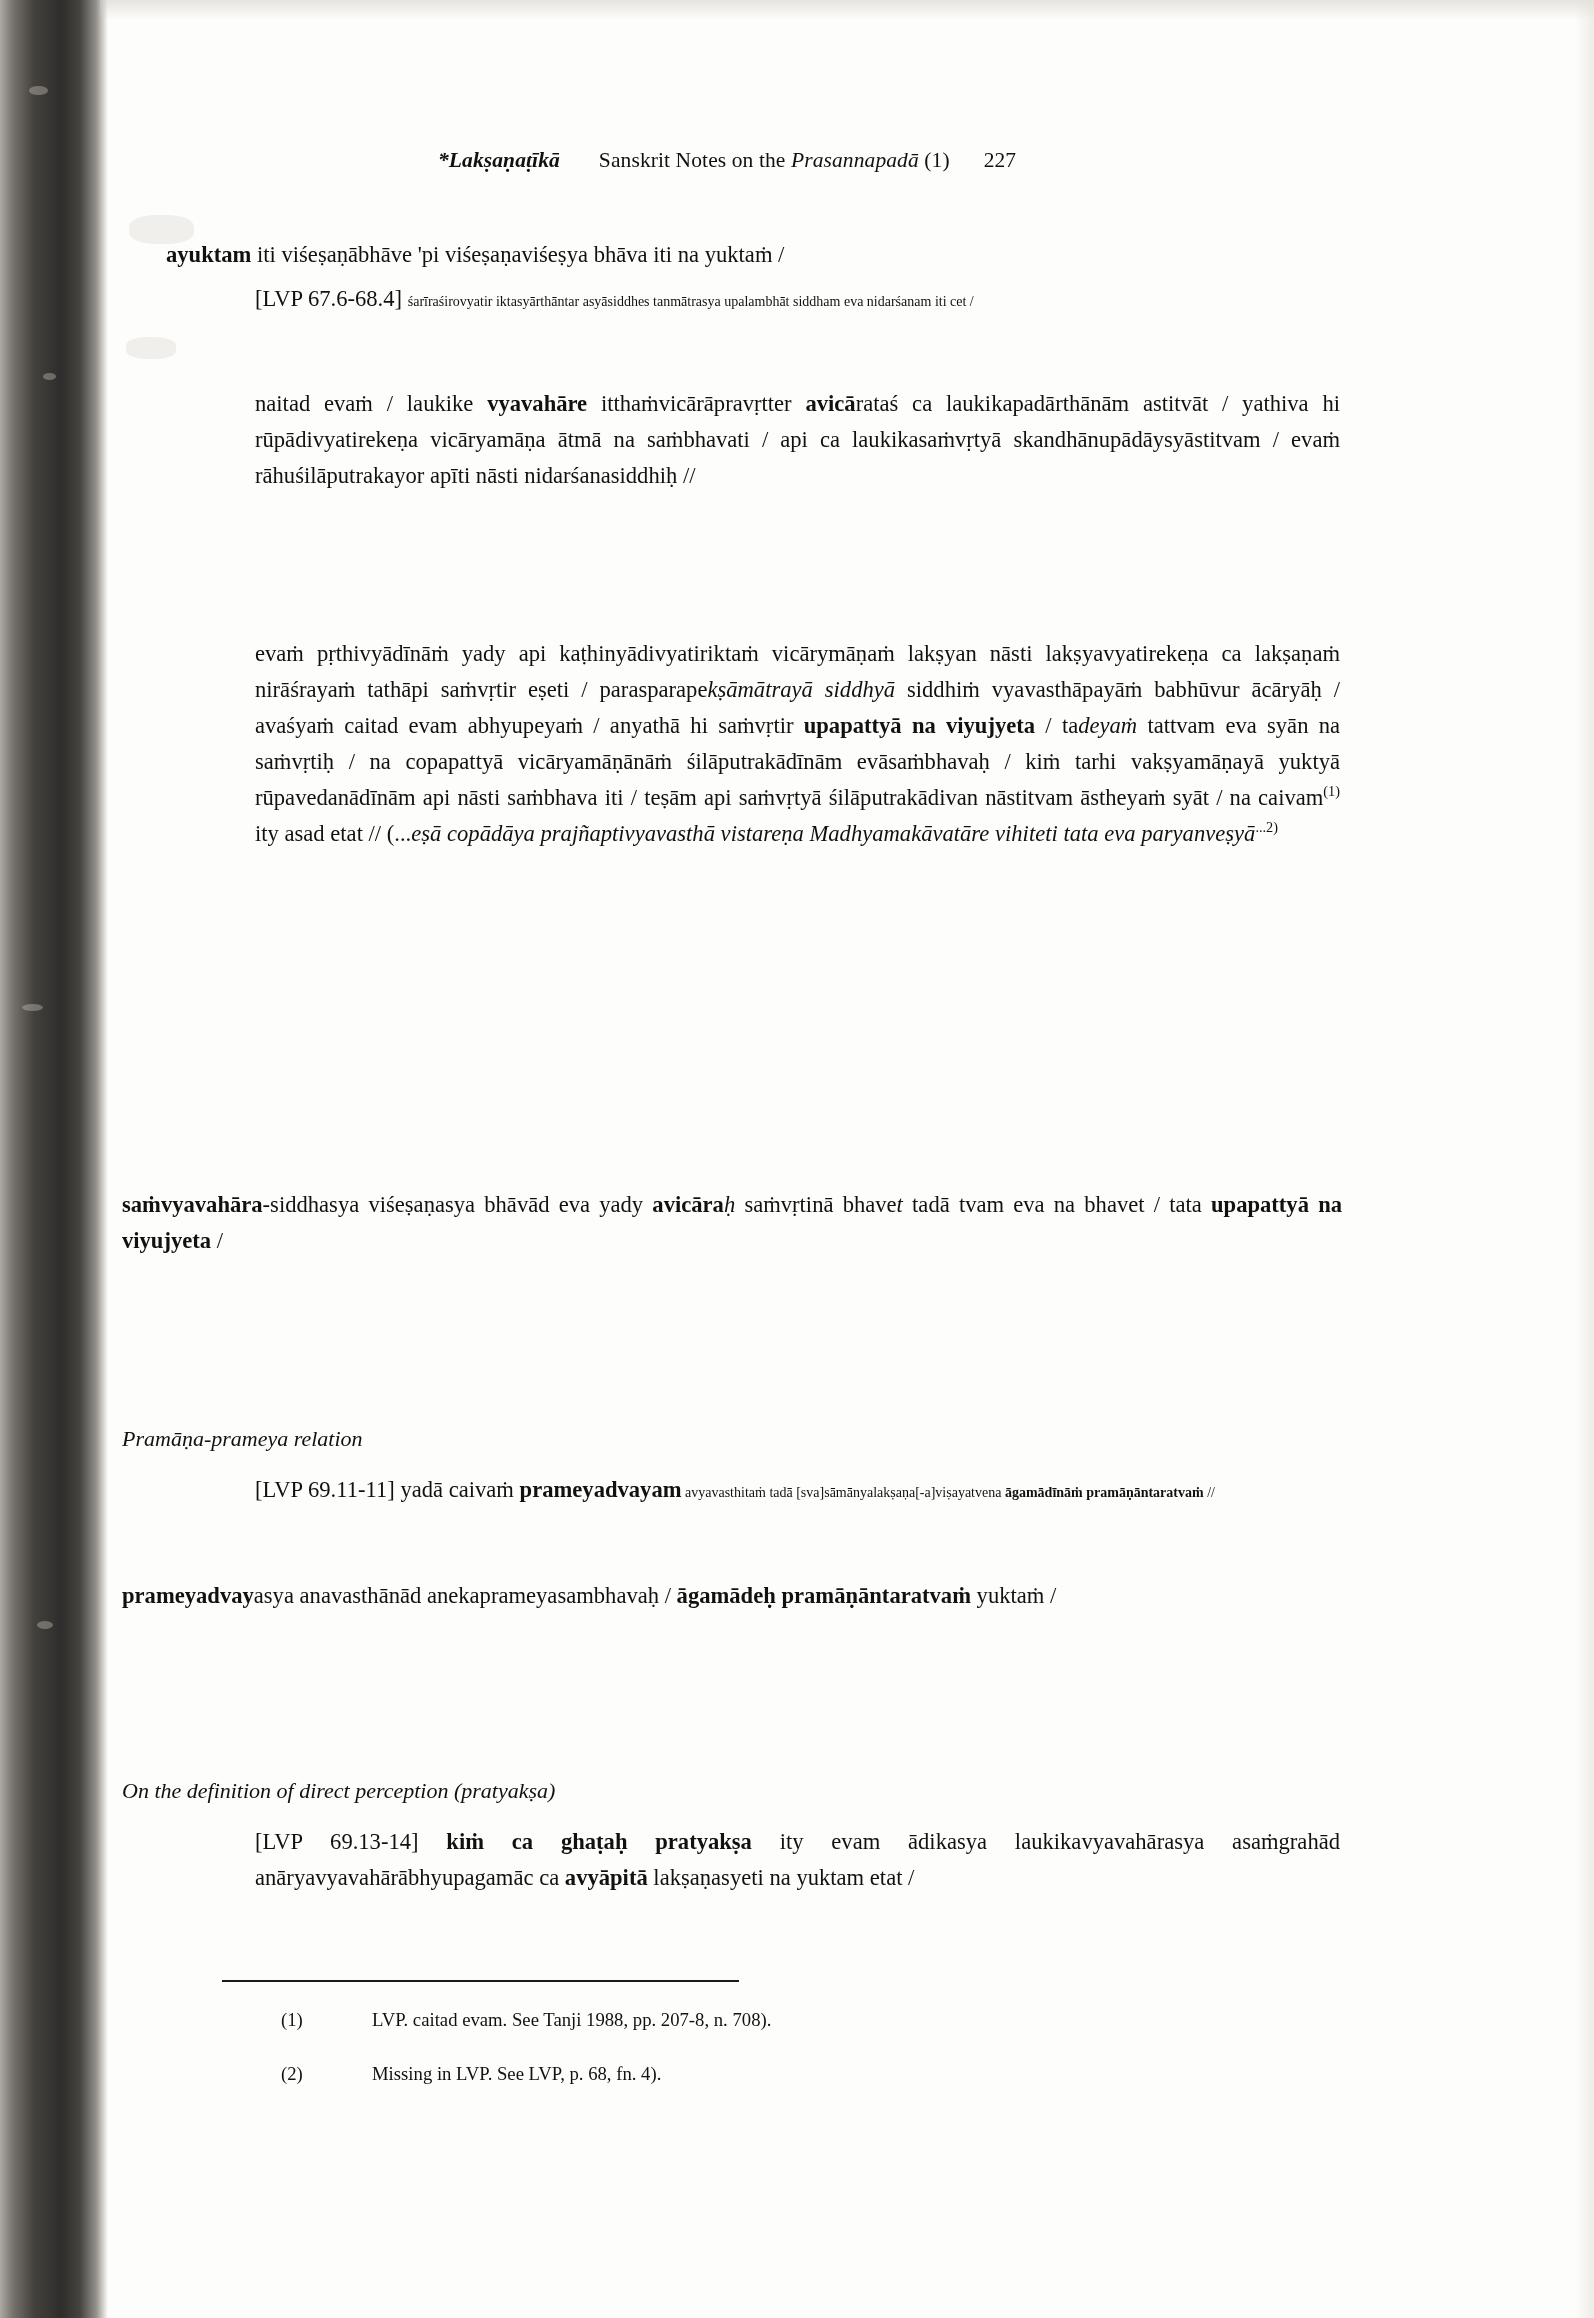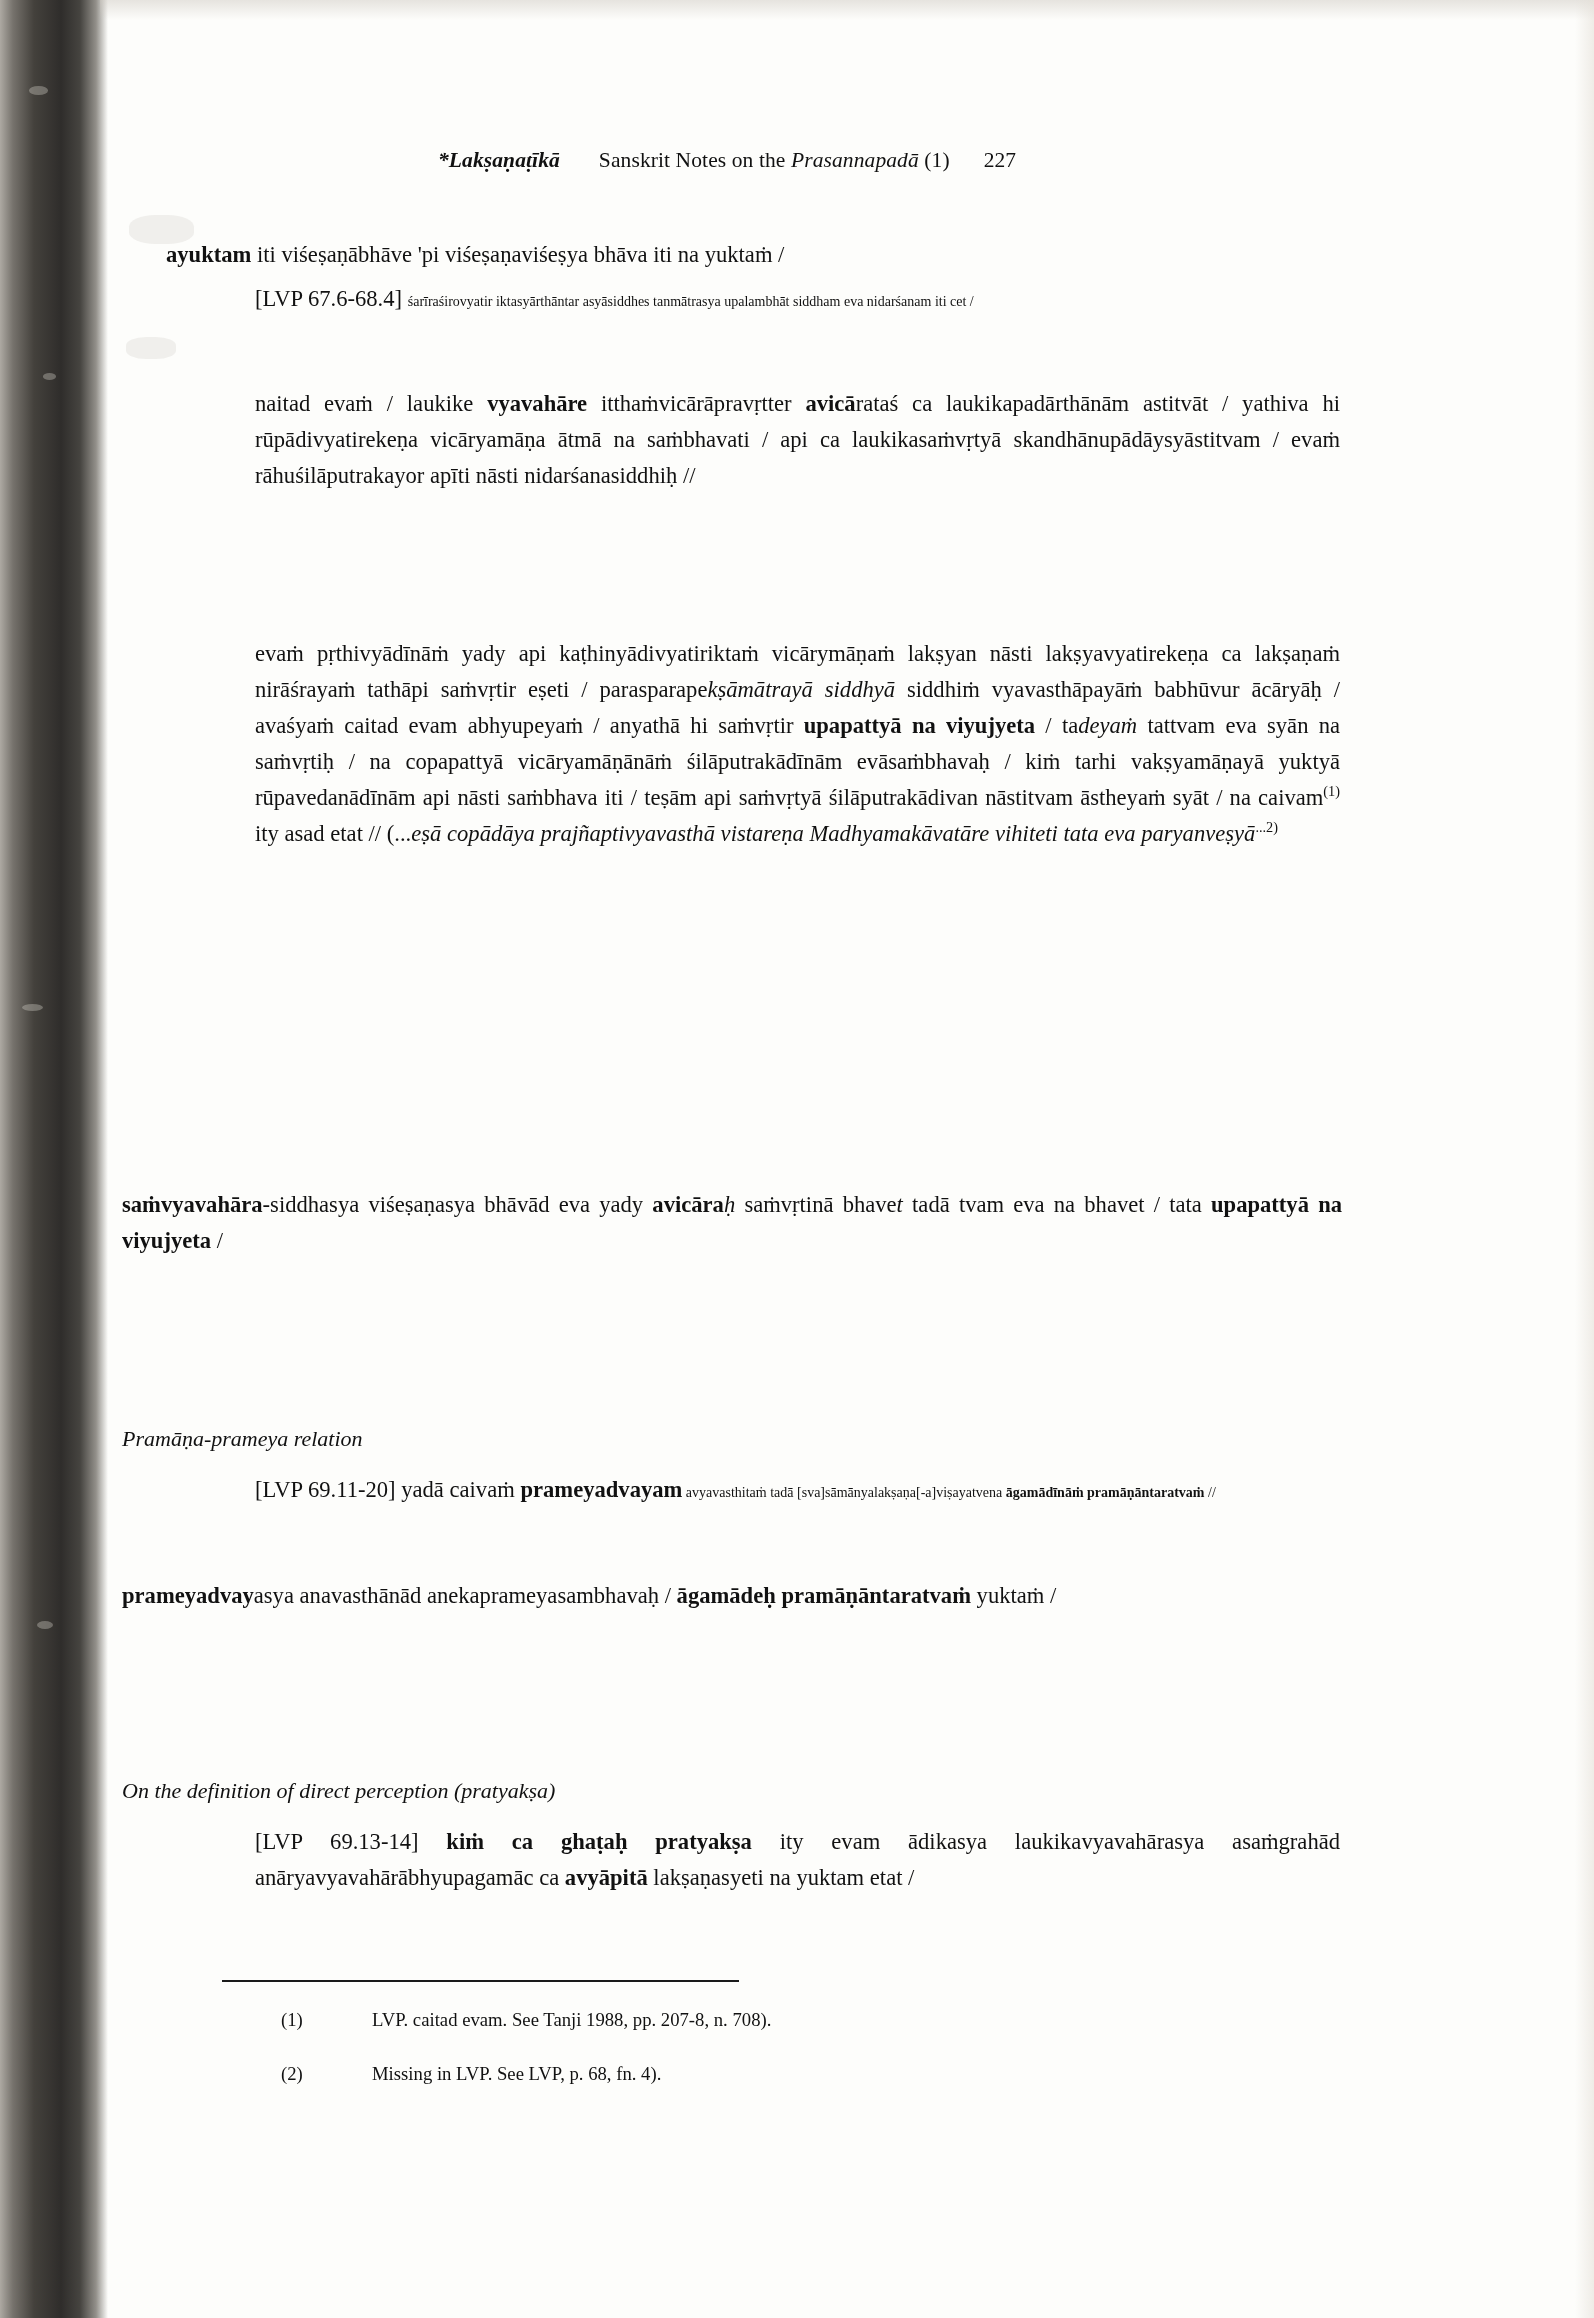--- a/index.html
+++ b/index.html
@@ -160,21 +160,21 @@
       <span>evaṁ pṛthivyādīnāṁ yady api kaṭhinyādivyatiriktaṁ vicārymāṇaṁ lakṣyan nāsti lakṣyavyatirekeṇa ca lakṣaṇaṁ nirāśrayaṁ tathāpi saṁvṛtir eṣeti / parasparape</span><span class="i">kṣāmātrayā siddhyā</span><span> siddhiṁ vyavasthāpayāṁ babhūvur ācāryāḥ / avaśyaṁ caitad evam abhyupeyaṁ / anyathā hi saṁvṛtir </span><span class="b">upapattyā na viyujyeta</span><span> / ta</span><span class="i">deyaṁ</span><span> tattvam eva syān na saṁvṛtiḥ / na copapattyā vicāryamāṇānāṁ śilāputrakādīnām evāsaṁbhavaḥ / kiṁ tarhi vakṣyamāṇayā yuktyā rūpavedanādīnām api nāsti saṁbhava iti / teṣām api saṁvṛtyā śilāputrakādivan nāstitvam āstheyaṁ syāt / na caivam</span><sup>(1)</sup><span> ity asad etat // </span><span>(...</span><span class="i">eṣā copādāya prajñaptivyavasthā vistareṇa Madhyamakāvatāre vihiteti tata eva paryanveṣyā</span><sup>...2)</sup>
     </div>
 
     <div class="blk lead-out" style="top:1187px;left:0;width:1220px;">
       <span class="b">saṁvyavahāra</span><span>-siddhasya viśeṣaṇasya bhāvād eva yady </span><span class="b">avicāra</span><span class="i">ḥ</span><span> saṁvṛtinā bhave</span><span class="i">t</span><span> tadā tvam eva na bhavet / tata </span><span class="b">upapattyā na viyujyeta</span><span> /</span>
     </div>
 
     <div class="secthead" style="top:1426px;">Pramāṇa-prameya relation</div>
 
     <div class="blk indent" style="top:1472px;width:1085px;">
-      <span>[LVP 69.11-20]</span><span> yadā caivaṁ </span><span class="b">prameyadvayam</span><span class="sm"> avyavasthitaṁ tadā [sva]sāmānyalakṣaṇa[-a]viṣayatvena </span><span class="b sm">āgamādīnāṁ pramāṇāntaratvaṁ</span><span class="sm"> //</span>
+      <span>[LVP 69.11-11]</span><span> yadā caivaṁ </span><span class="b">prameyadvayam</span><span class="sm"> avyavasthitaṁ tadā [sva]sāmānyalakṣaṇa[-a]viṣayatvena </span><span class="b sm">āgamādīnāṁ pramāṇāntaratvaṁ</span><span class="sm"> //</span>
     </div>
 
     <div class="blk lead-out" style="top:1578px;left:0;width:1220px;">
       <span class="b">prameyadvay</span><span>asya anavasthānād anekaprameyasambhavaḥ / </span><span class="b">āgamādeḥ pramāṇāntaratvaṁ</span><span> yuktaṁ /</span>
     </div>
 
     <div class="secthead" style="top:1778px;">On the definition of direct perception (pratyakṣa)</div>
 
     <div class="blk indent" style="top:1824px;width:1085px;">
       <span>[LVP 69.13-14]</span><span class="b"> kiṁ ca ghaṭaḥ pratyakṣa</span><span> ity evam ādikasya laukikavyavahārasya asaṁgrahād anāryavyavahārābhyupagamāc ca </span><span class="b">avyāpitā</span><span> lakṣaṇasyeti na yuktam etat /</span>

